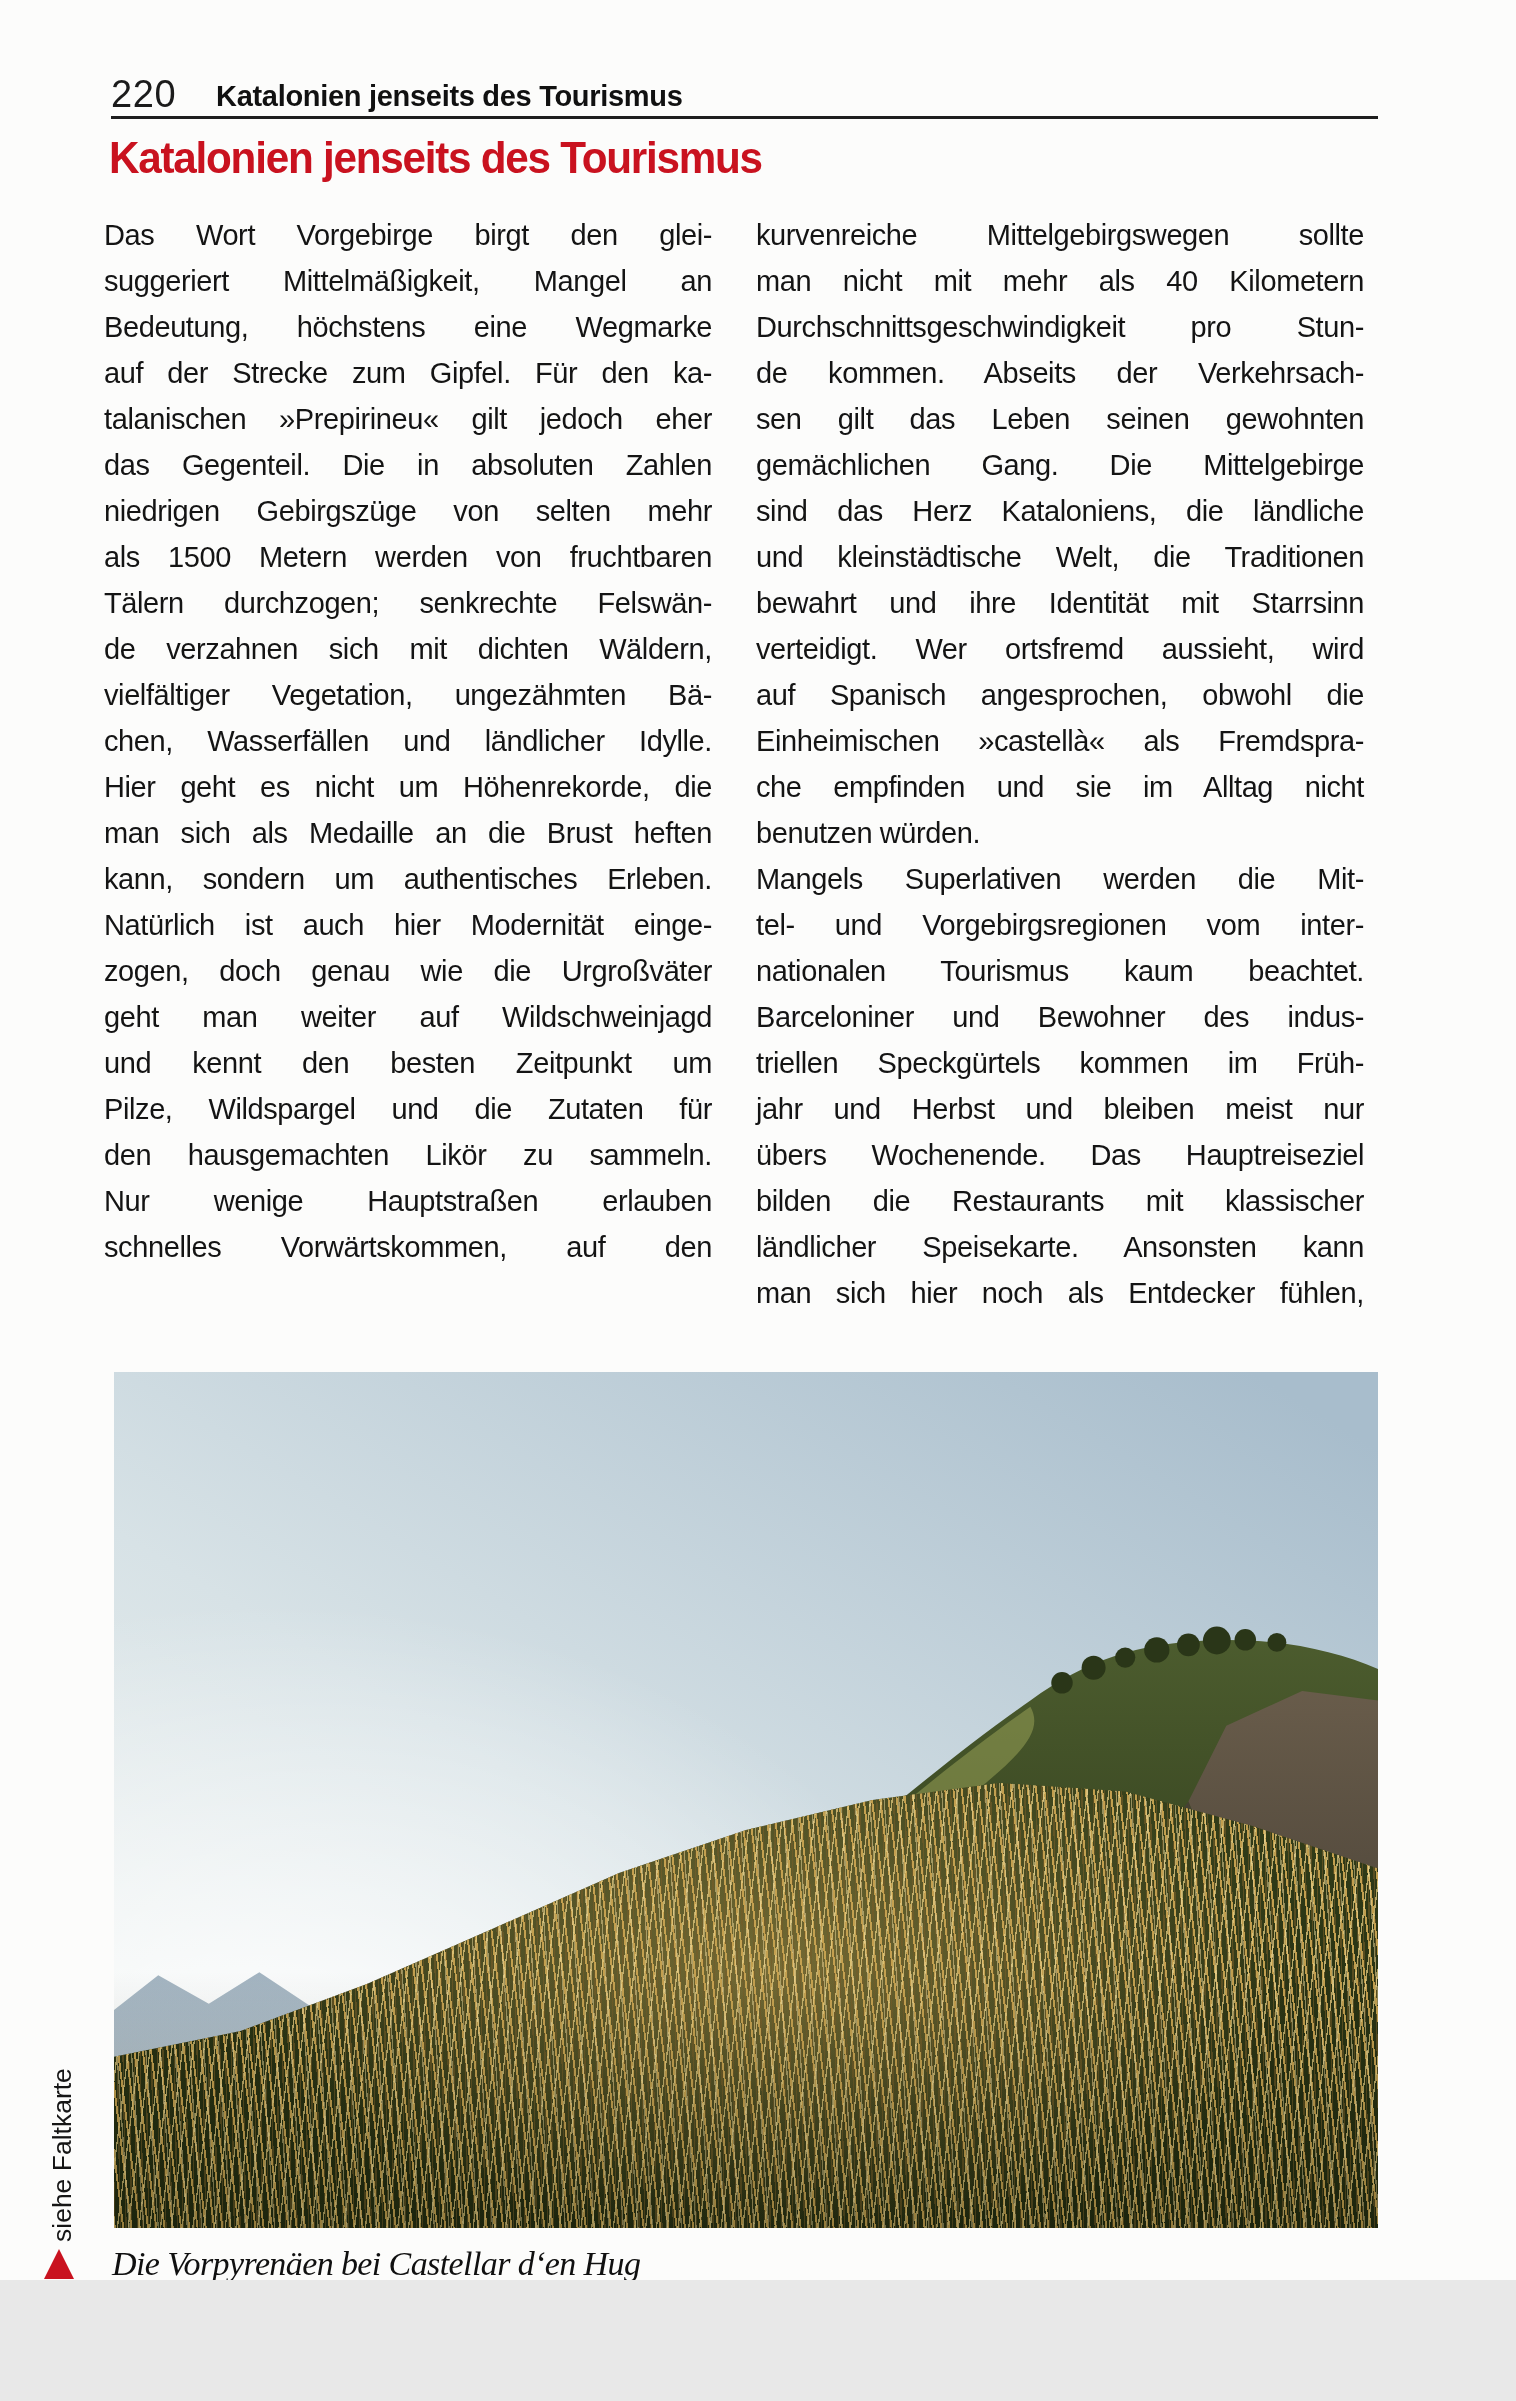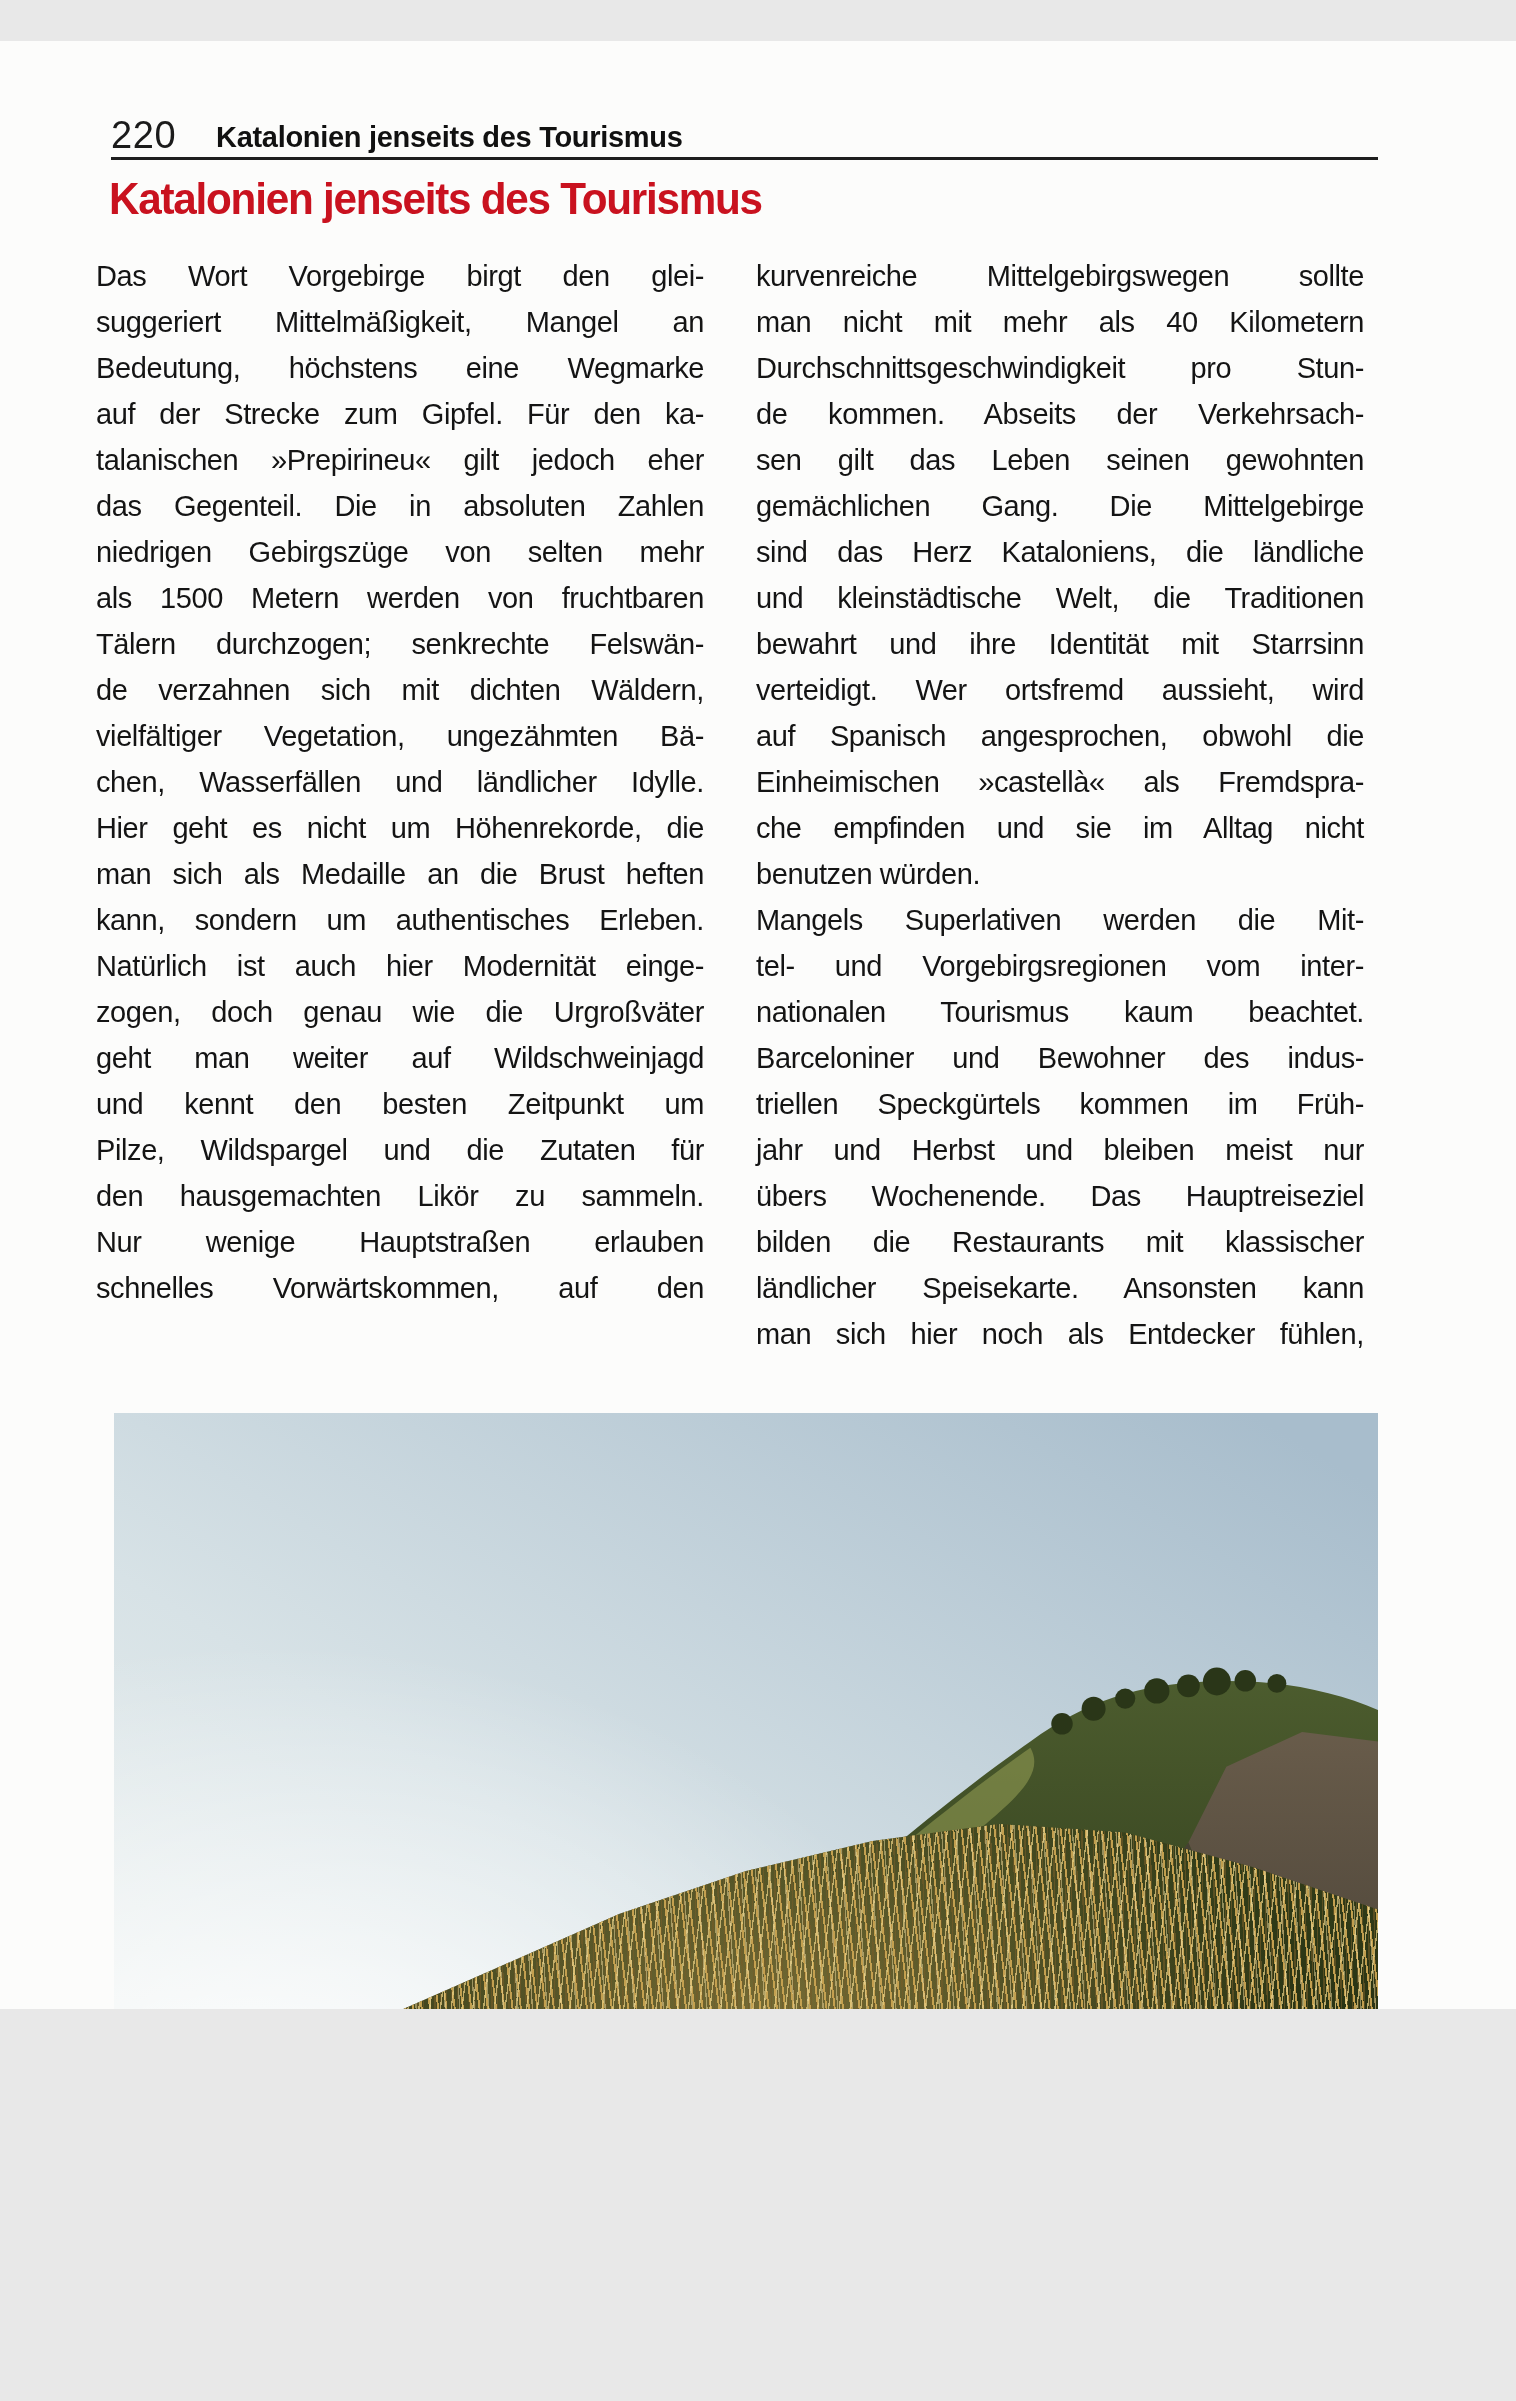--- a/index.html
+++ b/index.html
@@ -1,18 +1,18 @@
 <!DOCTYPE html>
 <html style="font-size:10px"><head>
 <meta charset="utf-8">
 <style>
   html,body{margin:0;padding:0;background:#e8e8e8;}
   .page{
-    position:relative;width:1516px;height:1968px;background:#fcfcfb;
-    font-family:"Liberation Sans",sans-serif;color:#161616;overflow:hidden;margin-top:41px;
+    position:relative;width:1516px;height:2280px;background:#fcfcfb;
+    font-family:"Liberation Sans",sans-serif;color:#161616;overflow:hidden;
   }
   .page-number{
     position:absolute;left:111px;top:75px;font-size:38px;font-weight:400;
     letter-spacing:0.6px;color:#1b1b1b;line-height:38px;
   }
   .header-title{
     position:absolute;left:216px;top:80px;font-size:29px;font-weight:700;
     letter-spacing:-0.3px;color:#111;line-height:33px;
   }
   .header-rule{
@@ -20,21 +20,21 @@
   }
   .main-heading{
     position:absolute;left:109px;top:134px;font-size:44px;font-weight:700;
     letter-spacing:-1.3px;line-height:48px;transform:scaleX(.96);transform-origin:0 0;
     white-space:nowrap;
   }
   .text-col{
     position:absolute;top:212px;width:608px;font-size:29px;line-height:46px;
     letter-spacing:-0.4px;color:#141414;
   }
-  .col-left{left:96px;}
+  .col-left{left:104px;}
   .col-right{left:756px;}
   .line{text-align:justify;text-align-last:justify;white-space:normal;height:46px;overflow:visible;}
   .line.plain{text-align-last:left;}
   
   .photo{
     position:absolute;left:114px;top:1372px;width:1264px;height:856px;overflow:hidden;
     background:#cfdde2;
   }
   .photo-svg{position:absolute;inset:0;width:100%;height:100%;display:block;}
   .grass-clip{

